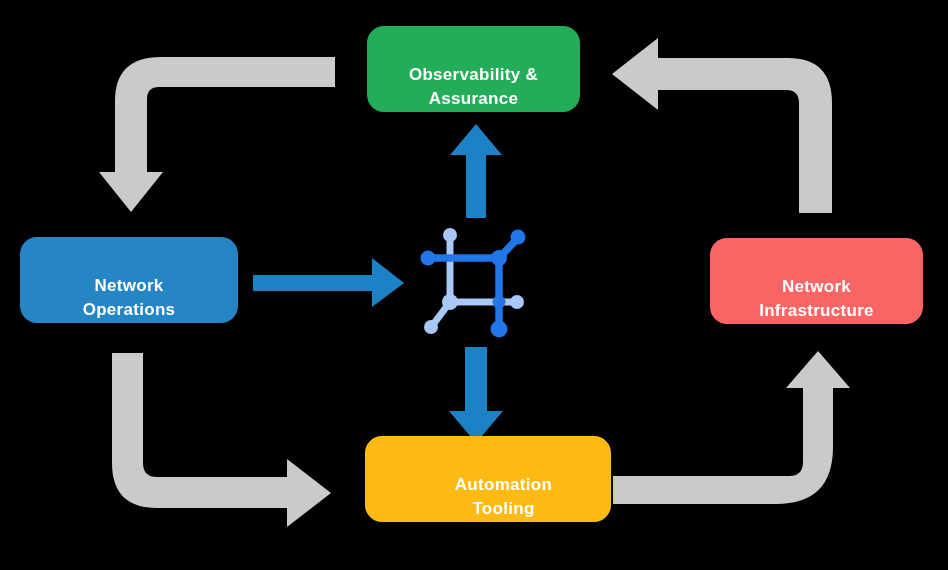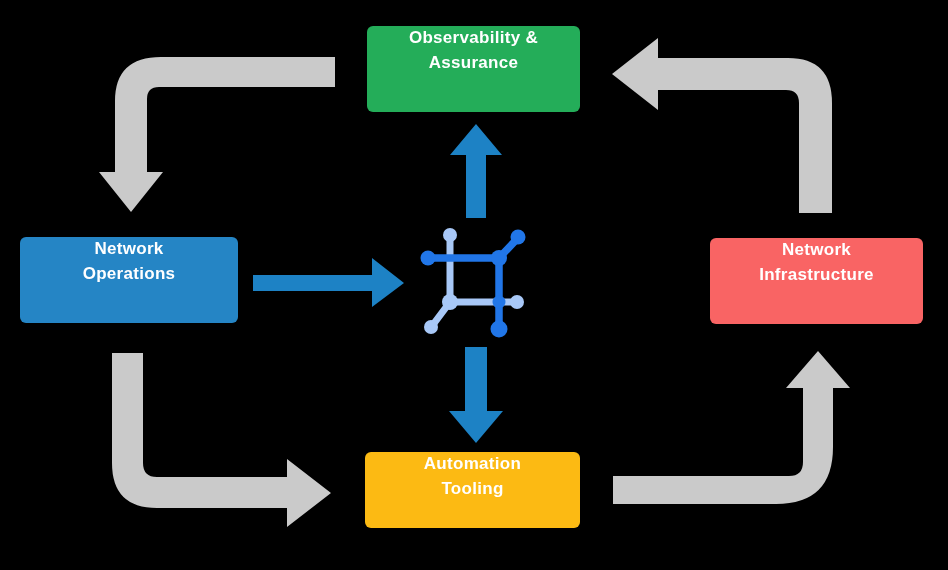--- a/index.html
+++ b/index.html
@@ -5,35 +5,35 @@
   html,body{margin:0;padding:0;background:#000;}
   .canvas{
     position:relative;
     width:948px;height:570px;
     overflow:hidden;
     font-family:"Liberation Sans",sans-serif;
   }
   .layer{position:absolute;left:0;top:0;width:948px;height:570px;display:block;}
   .node{
     position:absolute;
-    border-radius:6px;
-    display:flex;align-items:flex-start;justify-content:center;
+    border-radius:17px;
+    display:flex;align-items:flex-end;justify-content:center;
     text-align:center;
     color:#ffffff;
     font-weight:bold;
     font-size:17px;
     line-height:1.45;
     letter-spacing:.3px;
   }
   .node-label{white-space:pre-line;}
   
   .node-observability{left:367px;top:26px;width:213px;height:86px;}
   .node-operations{left:20px;top:237px;width:218px;height:86px;}
   .node-infrastructure{left:710px;top:238px;width:213px;height:86px;}
-  .node-automation{left:365px;top:452px;width:215px;height:76px;}
+  .node-automation{left:365px;top:436px;width:215px;height:86px;padding-left:31px;}
 </style>
 </head>
 <body>
 
 <div class="canvas" style="background-color: rgb(0, 0, 0);">
 
   <svg class="layer" viewBox="0 0 948 570" aria-hidden="true">
 
     <path d="M335,57 H161 Q115,57 115,101 V172 H99 L131,212 L163,172 H147 V99 Q147,87 159,87 H335 Z" fill="#cacaca"></path>
     <path d="M832,213 V103 Q832,58 788,58 H658 V38 L612,74 L658,110 V90 H786 Q799,90 799,103 V213 Z" fill="#cacaca"></path>

